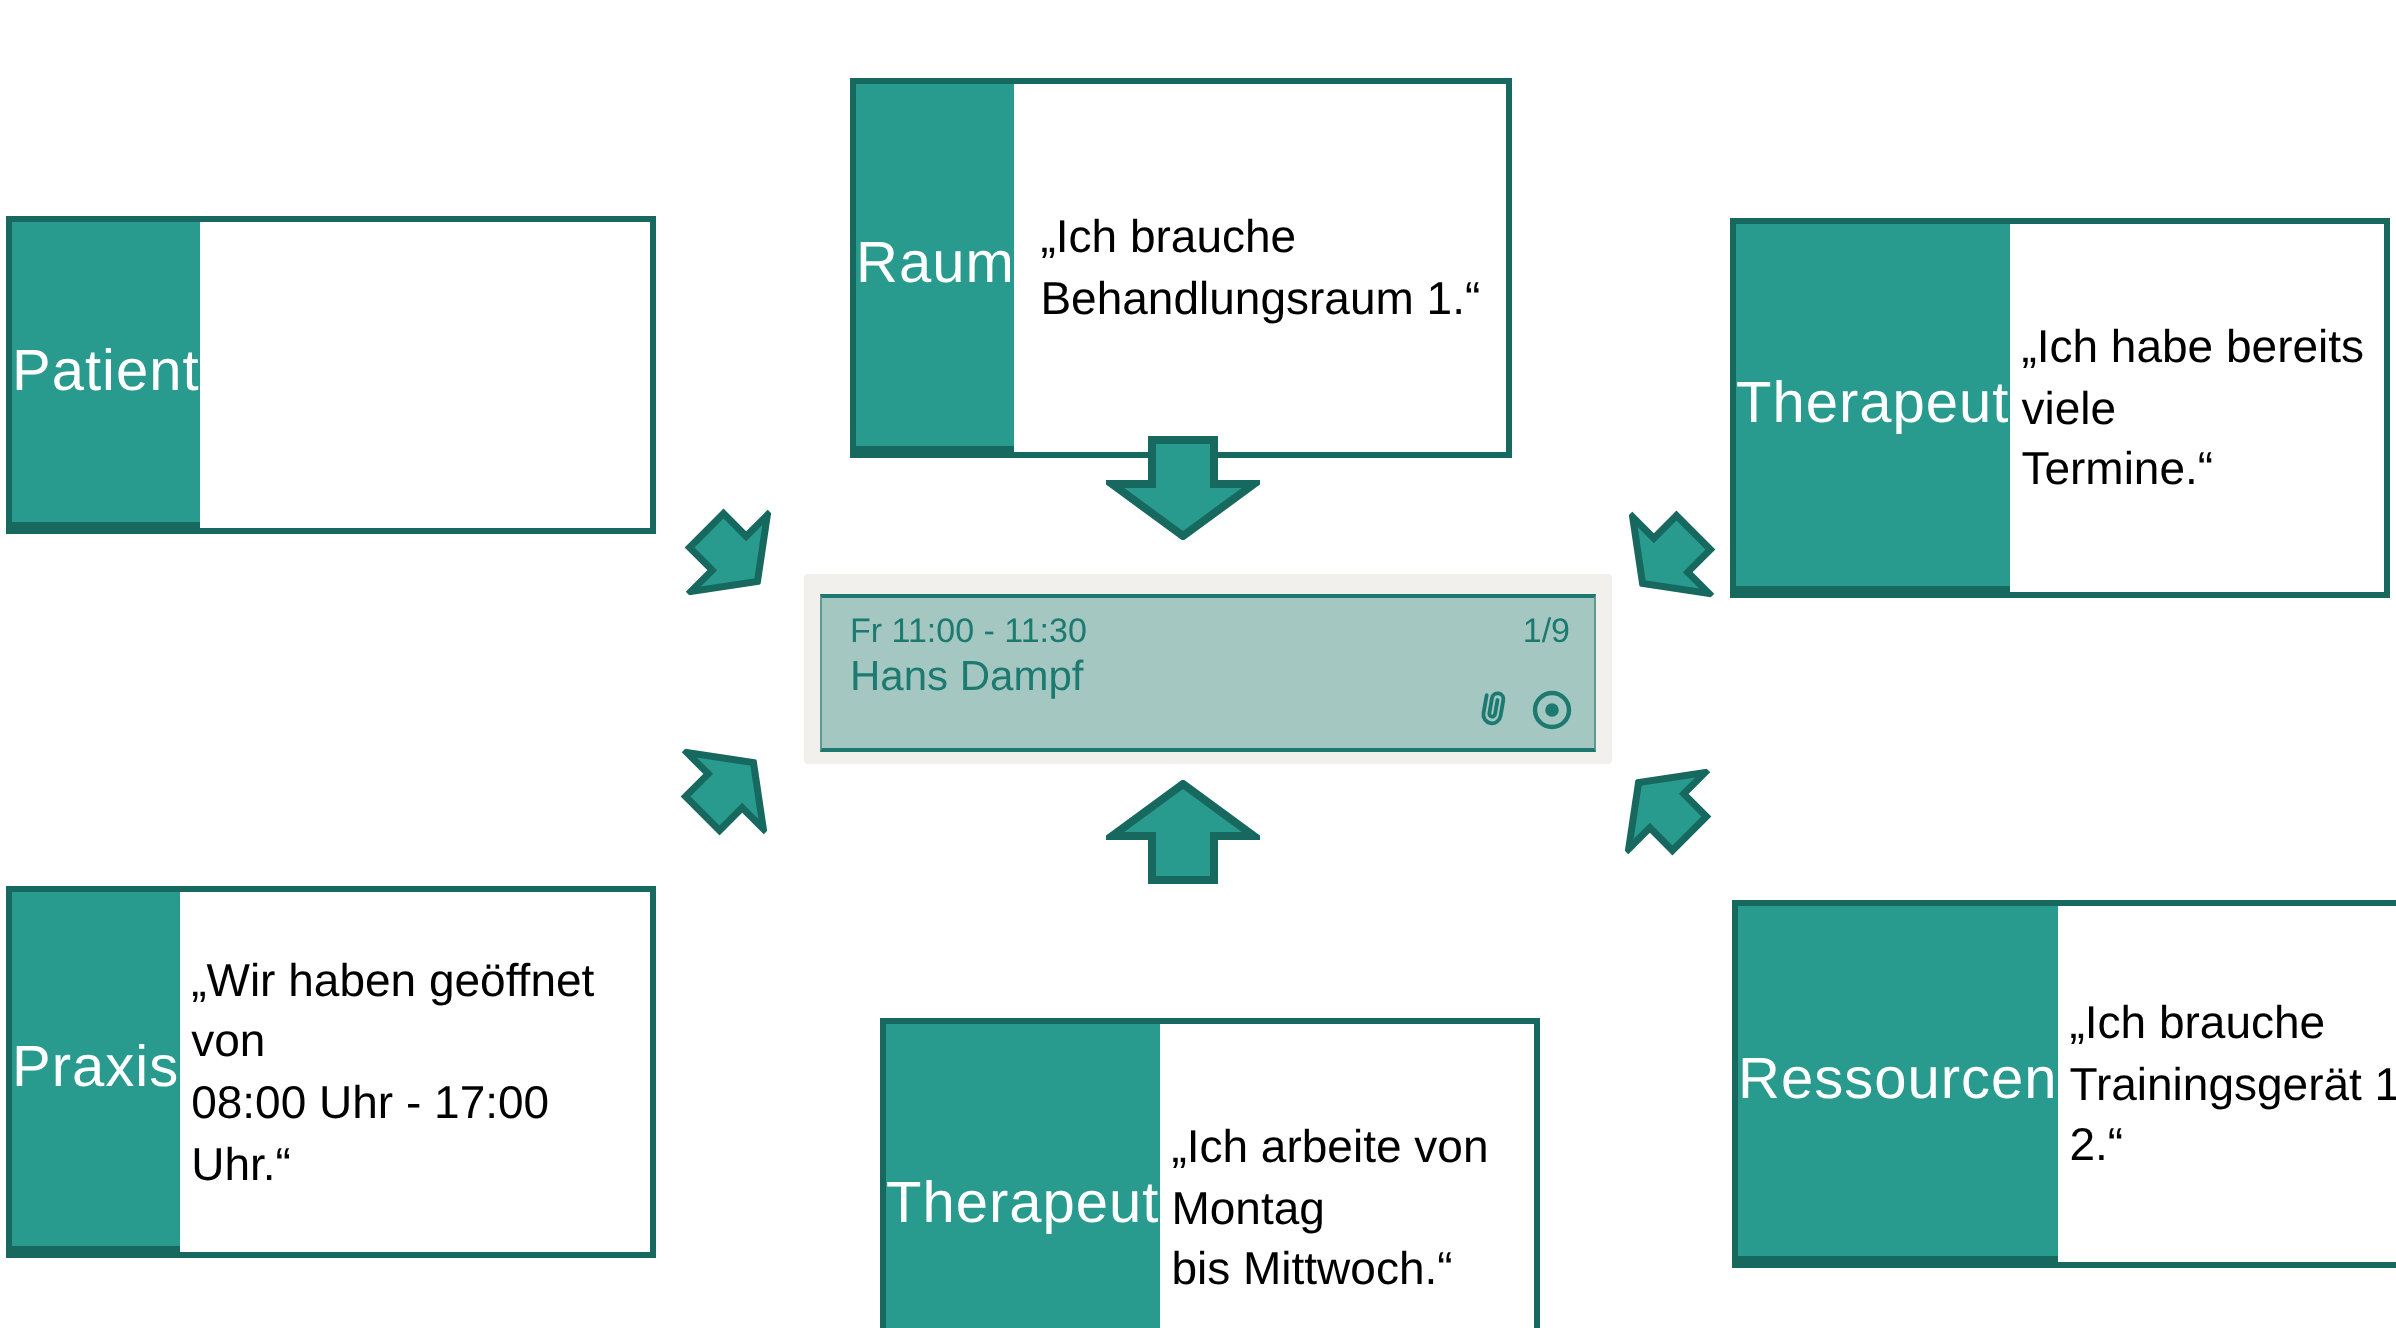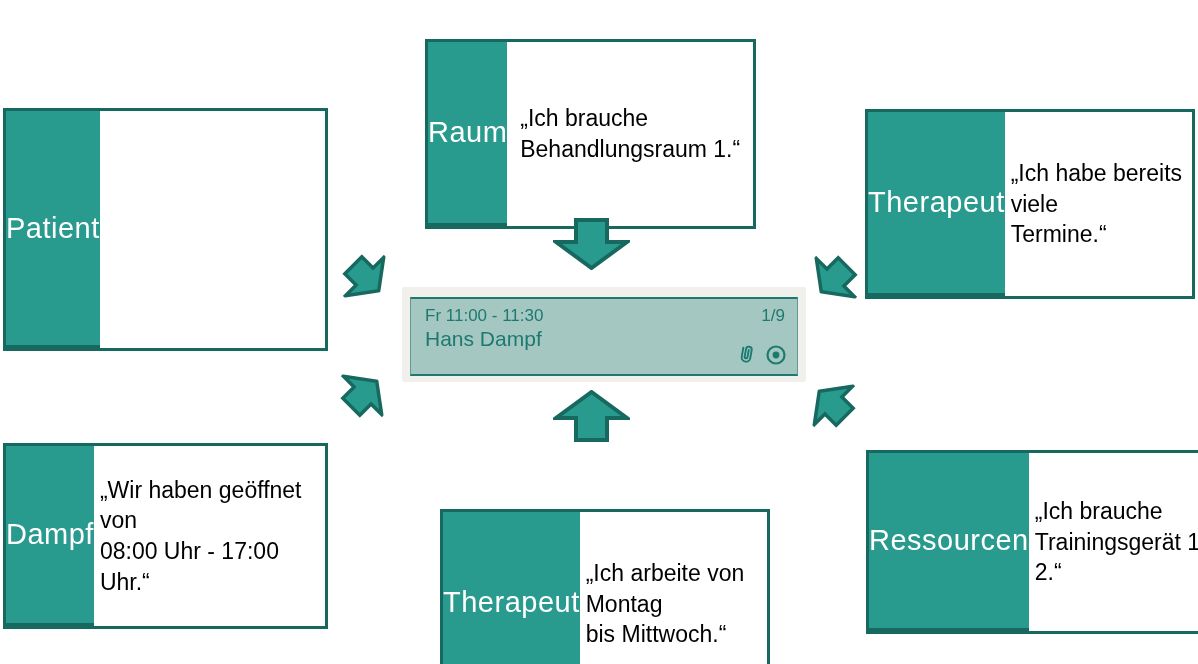--- a/index.html
+++ b/index.html
@@ -54,38 +54,38 @@
     position:absolute; right:10px; bottom:8px;
     display:flex; align-items:center; gap:7px;
   }
   .appt-icons svg { display:block; }
 </style>
 </head>
 <body>
 
 <div class="stage">
 
-  <div class="qbox" style="left:3px; top:72px; width:325px; height:243px;">
+  <div class="qbox" style="left:3px; top:72px; width:325px; height:159px;">
     <div class="qbox-header">Patient</div>
   </div>
 
   <div class="qbox" style="left:425px; top:3px; width:331px; height:190px;">
     <div class="qbox-header">Raum</div>
     <div class="qbox-body">„Ich brauche
 Behandlungsraum 1.“</div>
   </div>
 
   <div class="qbox" style="left:865px; top:73px; width:330px; height:190px;">
     <div class="qbox-header">Therapeut</div>
     <div class="qbox-body">„Ich habe bereits viele
 Termine.“</div>
   </div>
 
   <div class="qbox" style="left:3px; top:407px; width:325px; height:186px;">
-    <div class="qbox-header">Dampf</div>
+    <div class="qbox-header">Praxis</div>
     <div class="qbox-body">„Wir haben geöffnet von
 08:00 Uhr - 17:00 Uhr.“</div>
   </div>
 
   <div class="qbox" style="left:440px; top:473px; width:330px; height:190px;">
     <div class="qbox-header">Therapeut</div>
     <div class="qbox-body">„Ich arbeite von Montag
 bis Mittwoch.“</div>
   </div>
 

